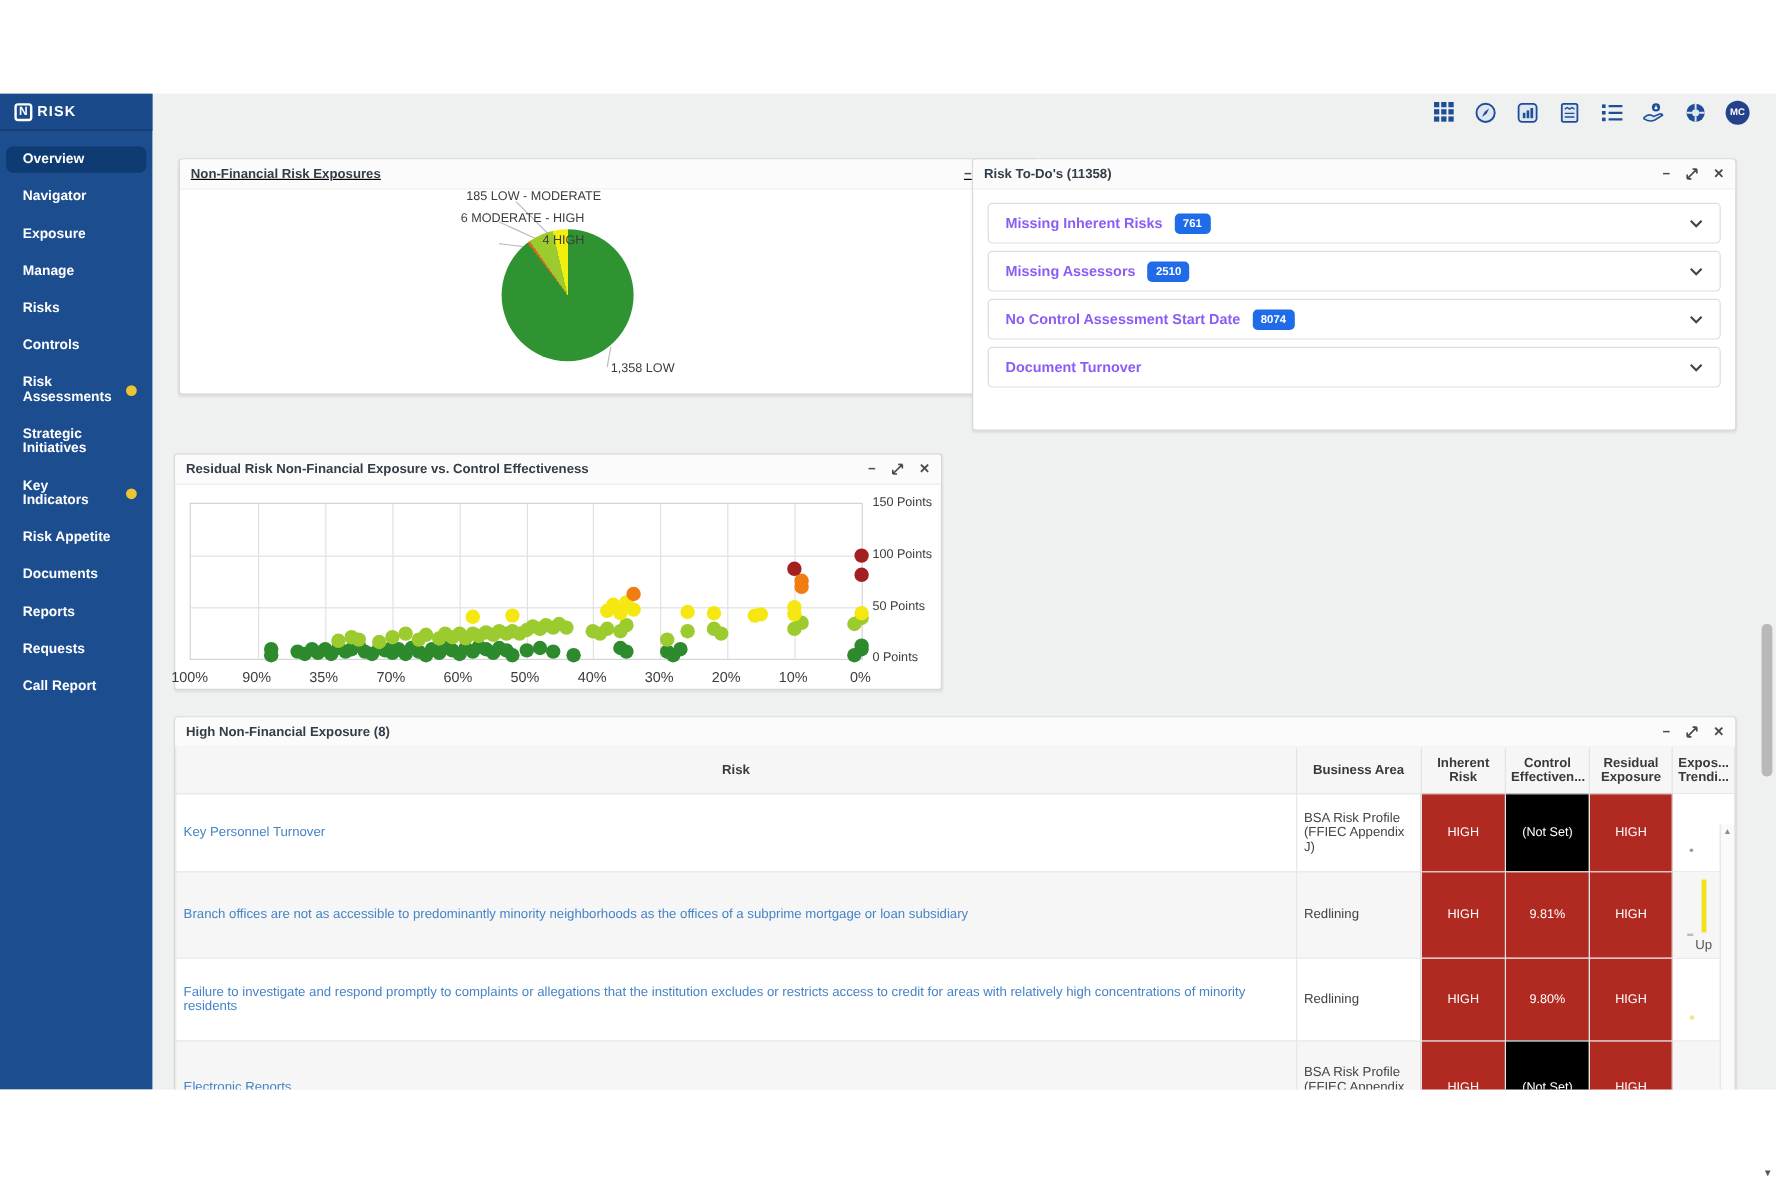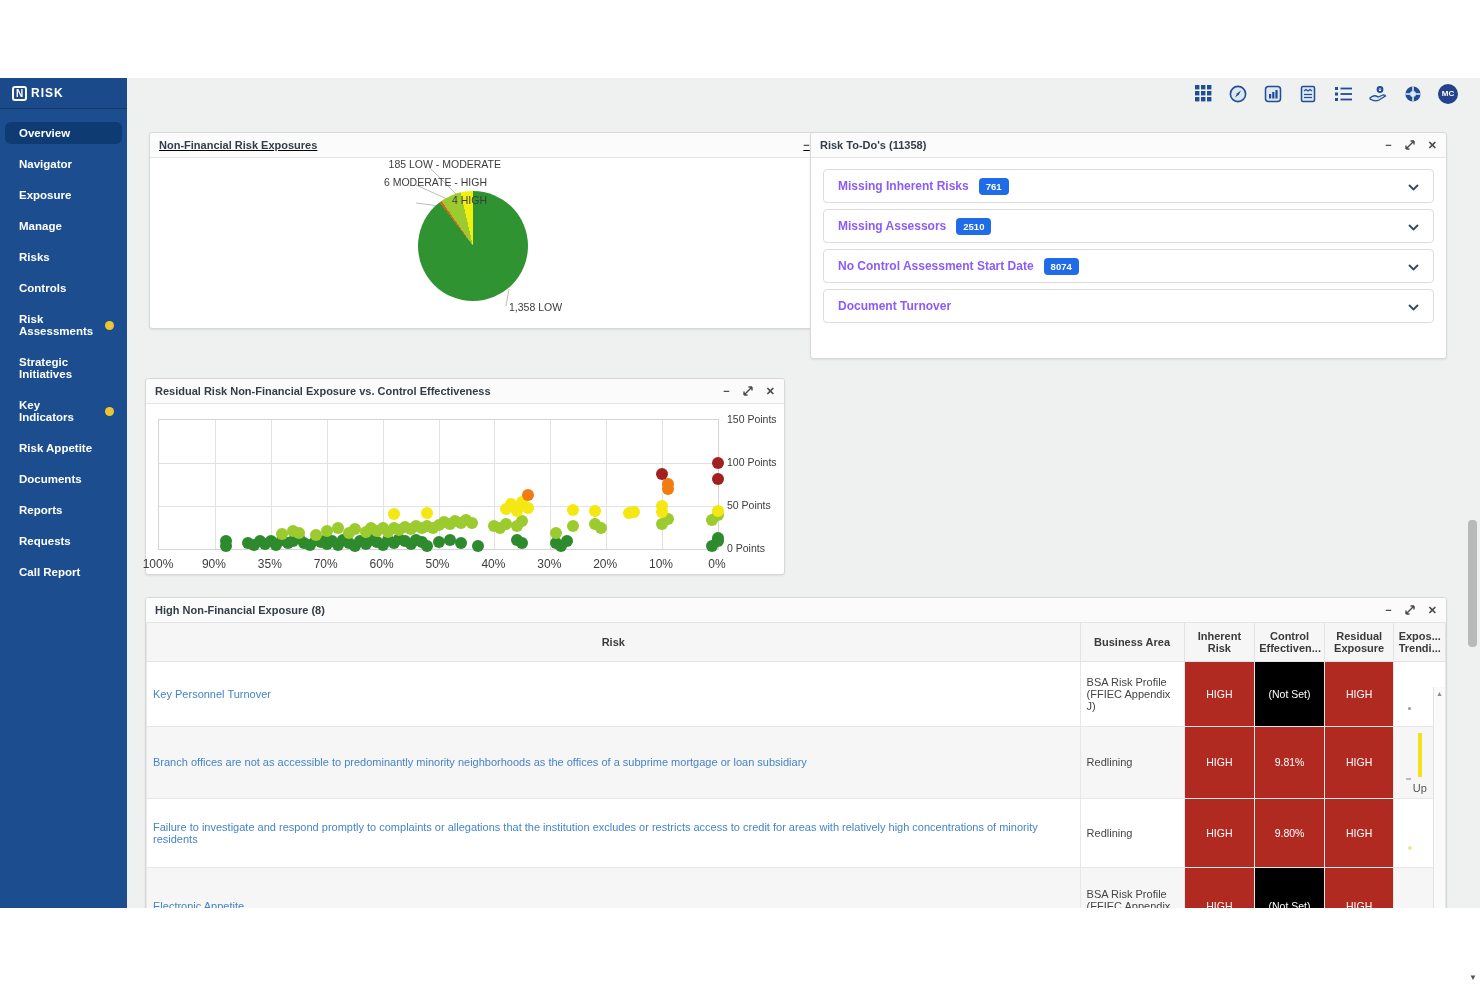--- a/index.html
+++ b/index.html
@@ -495,21 +495,21 @@
                   <td><a class="risk-link">Failure to investigate and respond promptly to complaints or allegations that the institution excludes or restricts access to credit for areas with relatively high concentrations of minority residents</a></td>
                   <td class="ba-cell">Redlining</td>
                   <td class="cell-red">HIGH</td>
                   <td class="cell-red">9.80%</td>
                   <td class="cell-red">HIGH</td>
                   <td class="trend-cell">
                     <span class="trend-faint"></span>
                   </td>
                 </tr>
                 <tr class="stripe" style="height: 78px;">
-                  <td><a class="risk-link">Electronic Appetite</a></td>
+                  <td><a class="risk-link">Electronic Reports</a></td>
                   <td class="ba-cell">BSA Risk Profile (FFIEC Appendix J)</td>
                   <td class="cell-red">HIGH</td>
                   <td class="cell-black">(Not Set)</td>
                   <td class="cell-red">HIGH</td>
                   <td class="trend-cell"></td>
                 </tr>
               </tbody>
           </table>
           <div class="tbl-scroll">
               <span class="arr">▲</span>

